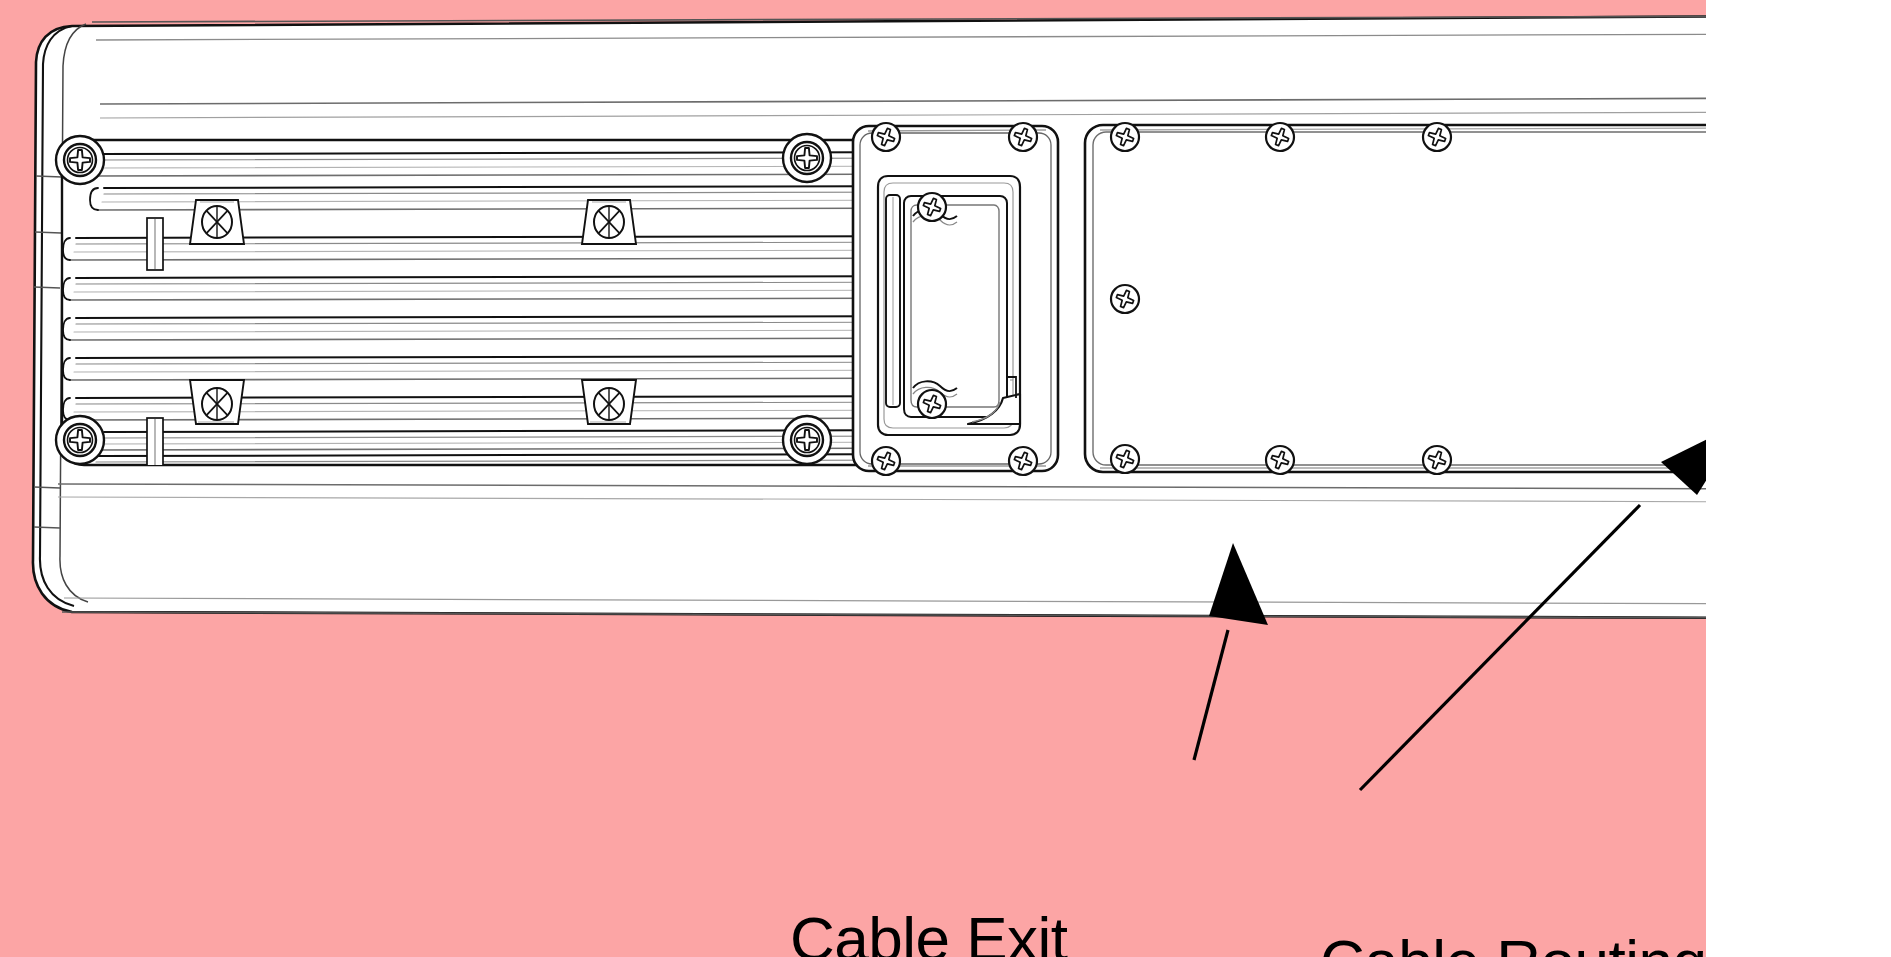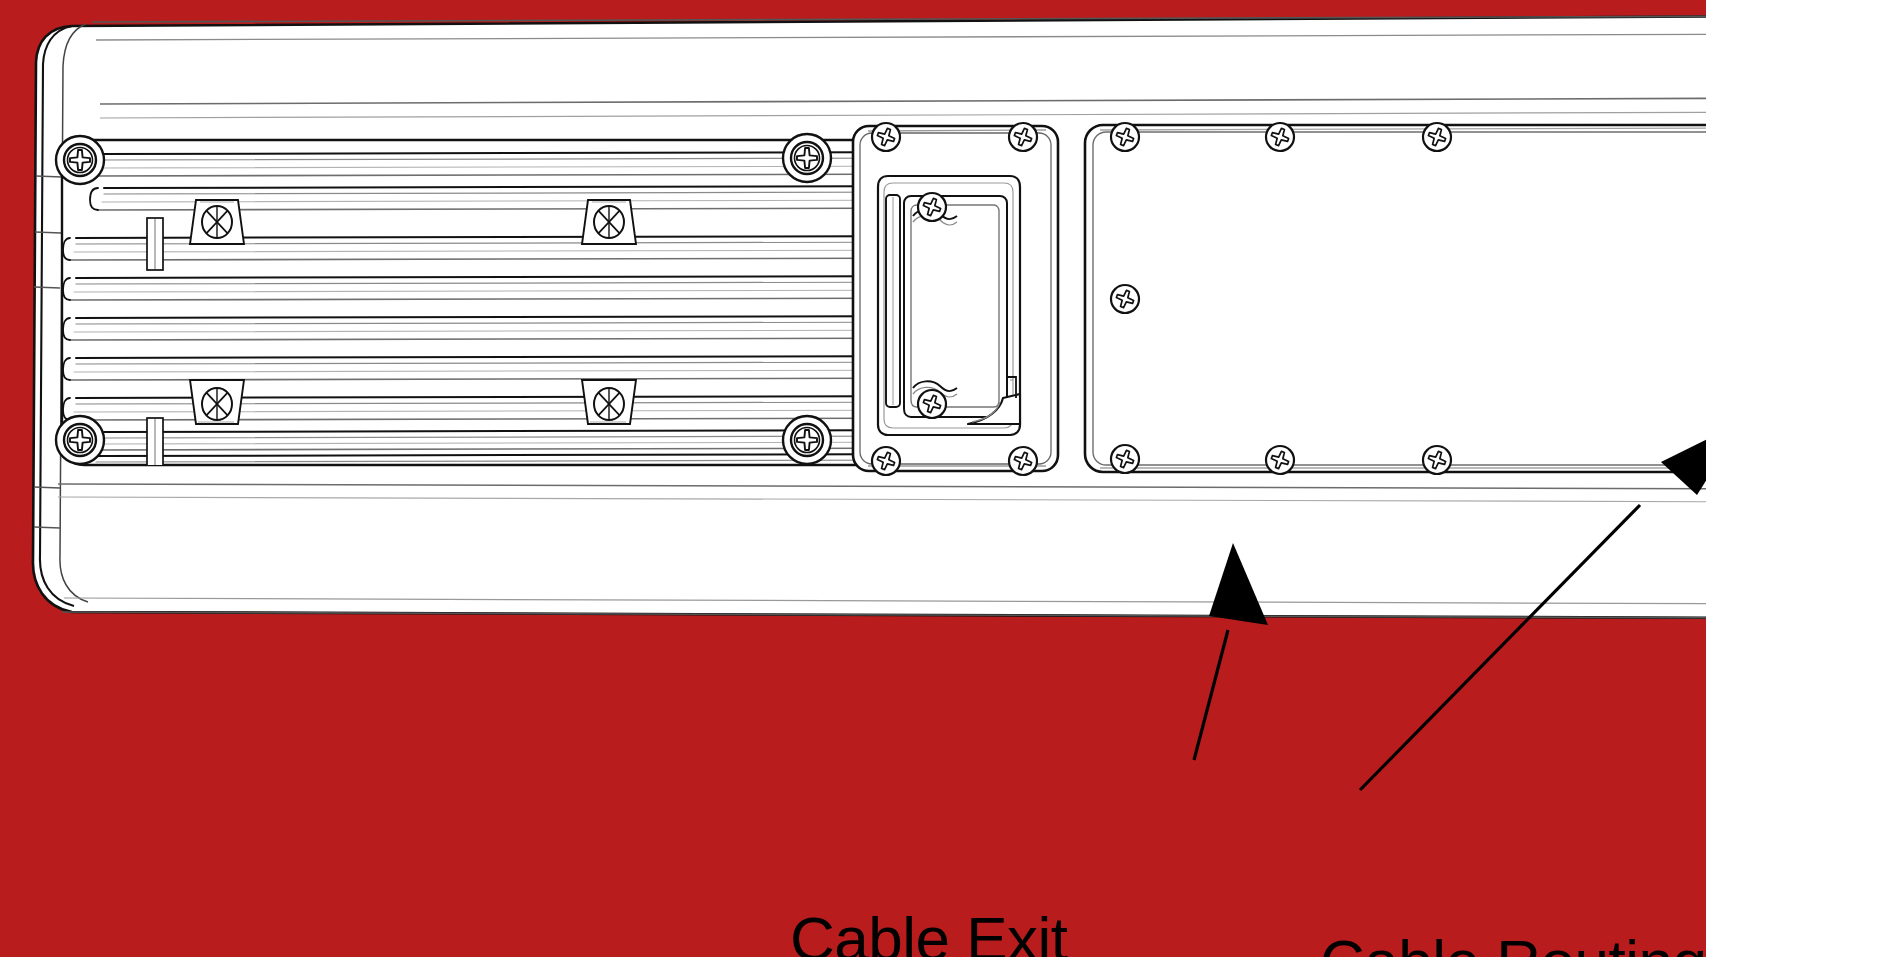--- a/index.html
+++ b/index.html
@@ -9,21 +9,21 @@
     background: #ffffff;
   }
   body {
     font-family: "Liberation Sans", sans-serif;
     -webkit-font-smoothing: antialiased;
   }
   #stage {
     position: relative;
     width: 1706px;
     height: 957px;
-    background: #b91c1c;
+    background: #fca5a5;
     overflow: hidden;
   }
   #drawing {
     position: absolute;
     left: 0;
     top: 0;
     width: 1891px;
     height: 957px;
     display: block;
   }

